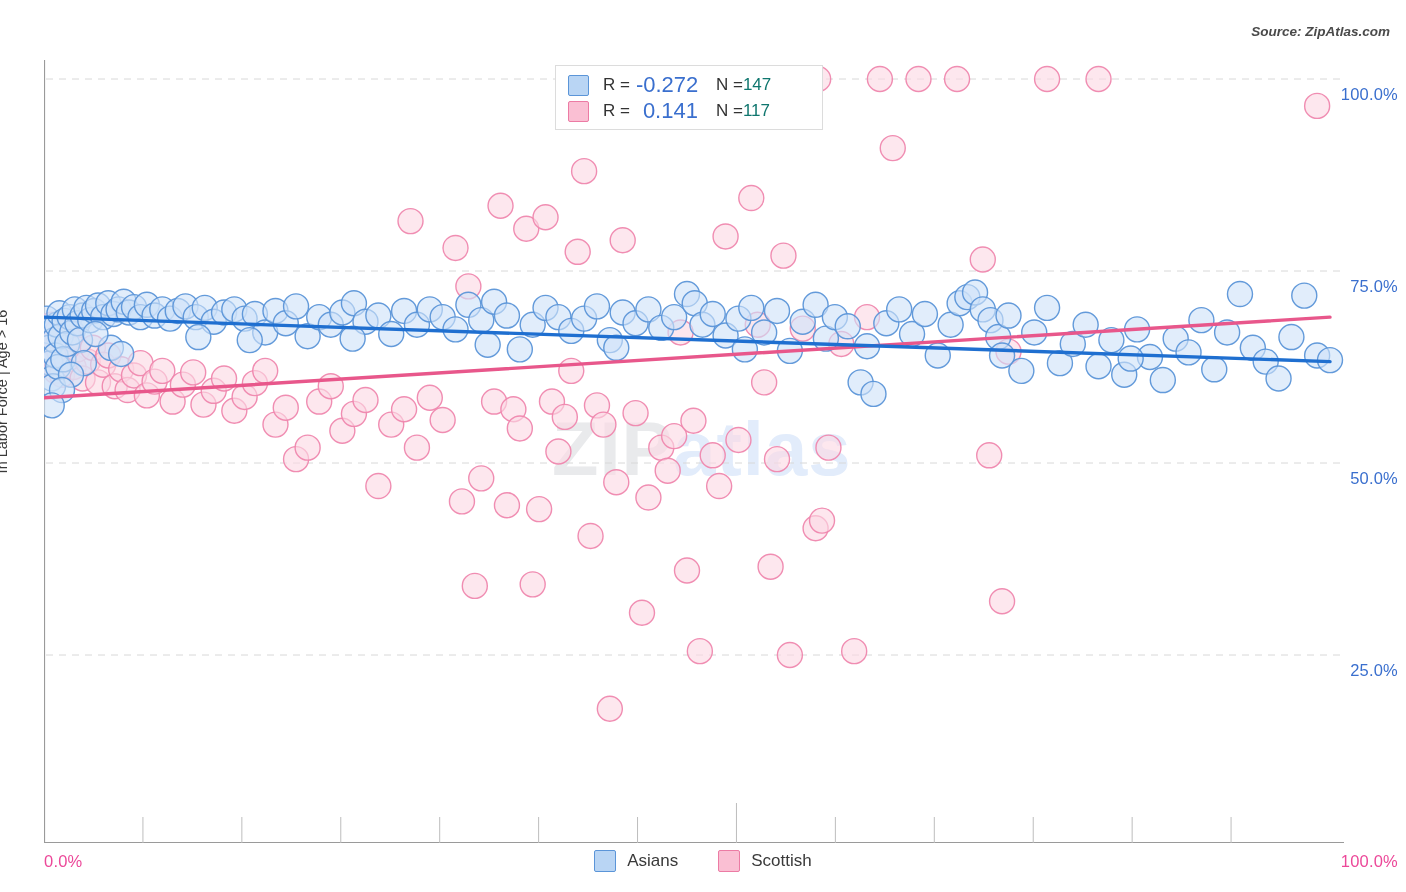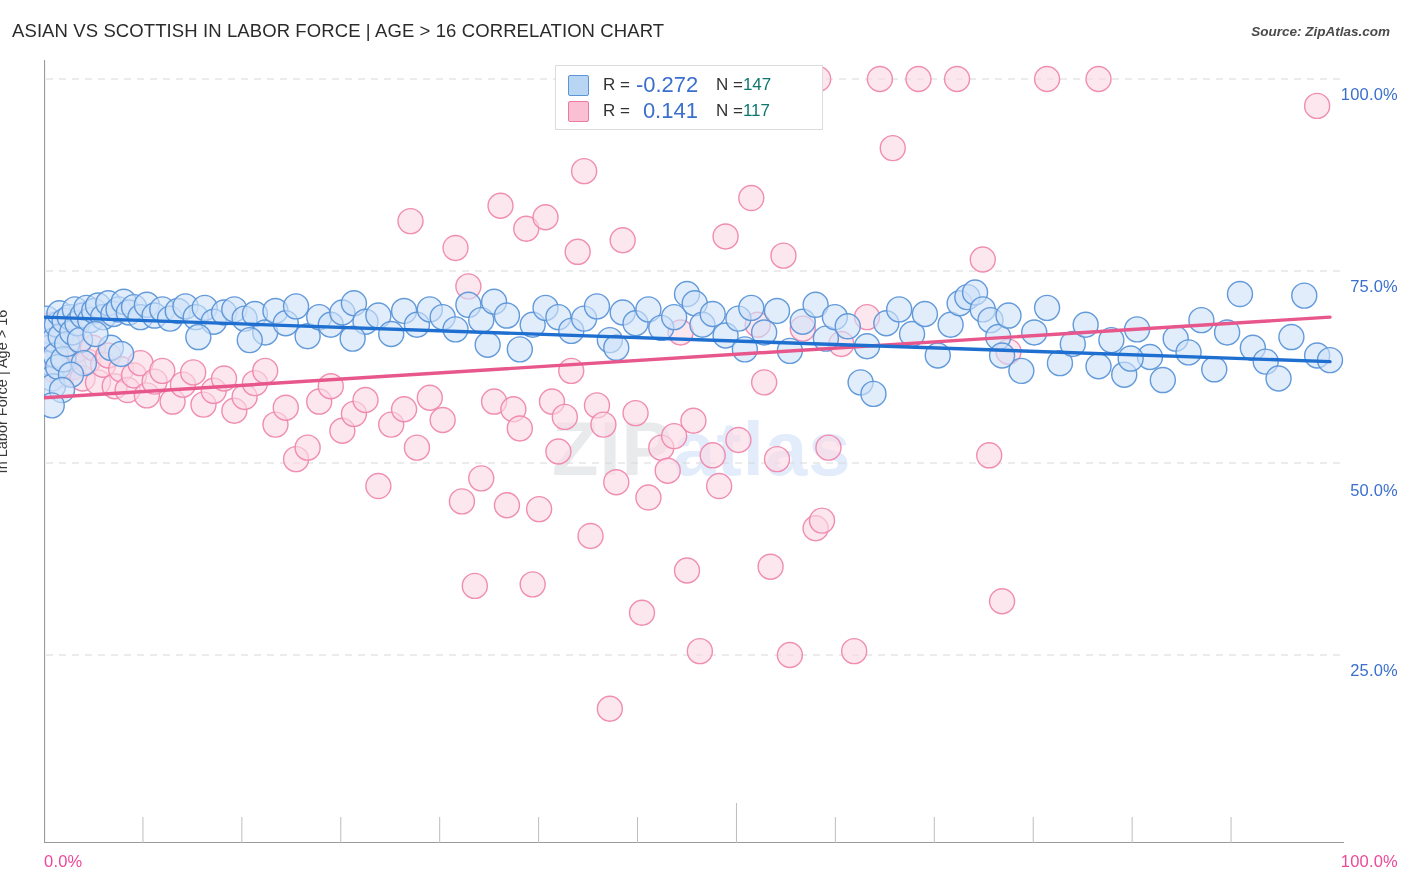--- a/index.html
+++ b/index.html
@@ -84,21 +84,20 @@
   }
   .legend-entry { display: flex; align-items: center; gap: 11px; }
   .legend-entry .swatch { width: 22px; height: 22px; }
   .legend-text { font-size: 17px; color: #3a3a3a; }
 </style>
 </head>
 <body>
 
 <div id="root">
 
-  <div id="chart-title">ASIAN VS SCOTTISH IN LABOR FORCE | AGE &gt; 16 CORRELATION CHART</div>
   <div id="source-label">Source: ZipAtlas.com</div>
 
   <div id="watermark">
     <span class="wm-zip">ZIP</span><span class="wm-atlas">atlas</span>
   </div>
 
   <div id="plot">
     <svg id="plot-svg" width="1300" height="783">
         <line x1="0.5" y1="0" x2="0.5" y2="783" stroke="#9a9a9a" stroke-width="1.2"></line>
         <line x1="0" y1="782.5" x2="1300" y2="782.5" stroke="#9a9a9a" stroke-width="1.2"></line>
@@ -398,21 +397,21 @@
         <line x1="0" y1="337.71999999999997" x2="1286" y2="257.08" stroke="#e8578b" stroke-width="3.4" stroke-linecap="round"></line>
         <line x1="0" y1="257.08" x2="1286" y2="301.624" stroke="#1f6fd0" stroke-width="3.4" stroke-linecap="round"></line>
       </svg>
   </div>
 
   <div id="y-axis-title">In Labor Force | Age &gt; 16</div>
 
   <div id="ytick-labels">
       <div class="ytick-label" style="top: 85px;">100.0%</div>
       <div class="ytick-label" style="top: 277px; text-align: right;">75.0%</div>
-      <div class="ytick-label" style="top: 481px;">50.0%</div>
+      <div class="ytick-label" style="top: 469px;">50.0%</div>
       <div class="ytick-label" style="top: 661px;">25.0%</div>
     </div>
 
   <div class="xtick-label" id="x-label-left">0.0%</div>
   <div class="xtick-label" id="x-label-right">100.0%</div>
 
   <div id="stats-legend">
     <div class="stats-row">
       <span class="swatch sw-blue"></span>
       <span class="stats-r-label">R =</span>
@@ -422,14 +421,24 @@
     </div>
     <div class="stats-row">
       <span class="swatch sw-pink"></span>
       <span class="stats-r-label">R =</span>
       <span class="stats-r-value">0.141</span>
       <span class="stats-n-label">N =</span>
       <span class="stats-n-value">117</span>
     </div>
   </div>
 
+  <div id="bottom-legend">
+    <div class="legend-entry">
+      <span class="swatch sw-blue"></span>
+      <span class="legend-text">Asians</span>
+    </div>
+    <div class="legend-entry">
+      <span class="swatch sw-pink"></span>
+      <span class="legend-text">Scottish</span>
+    </div>
+  </div>
 
 </div>
 
 </body></html>

